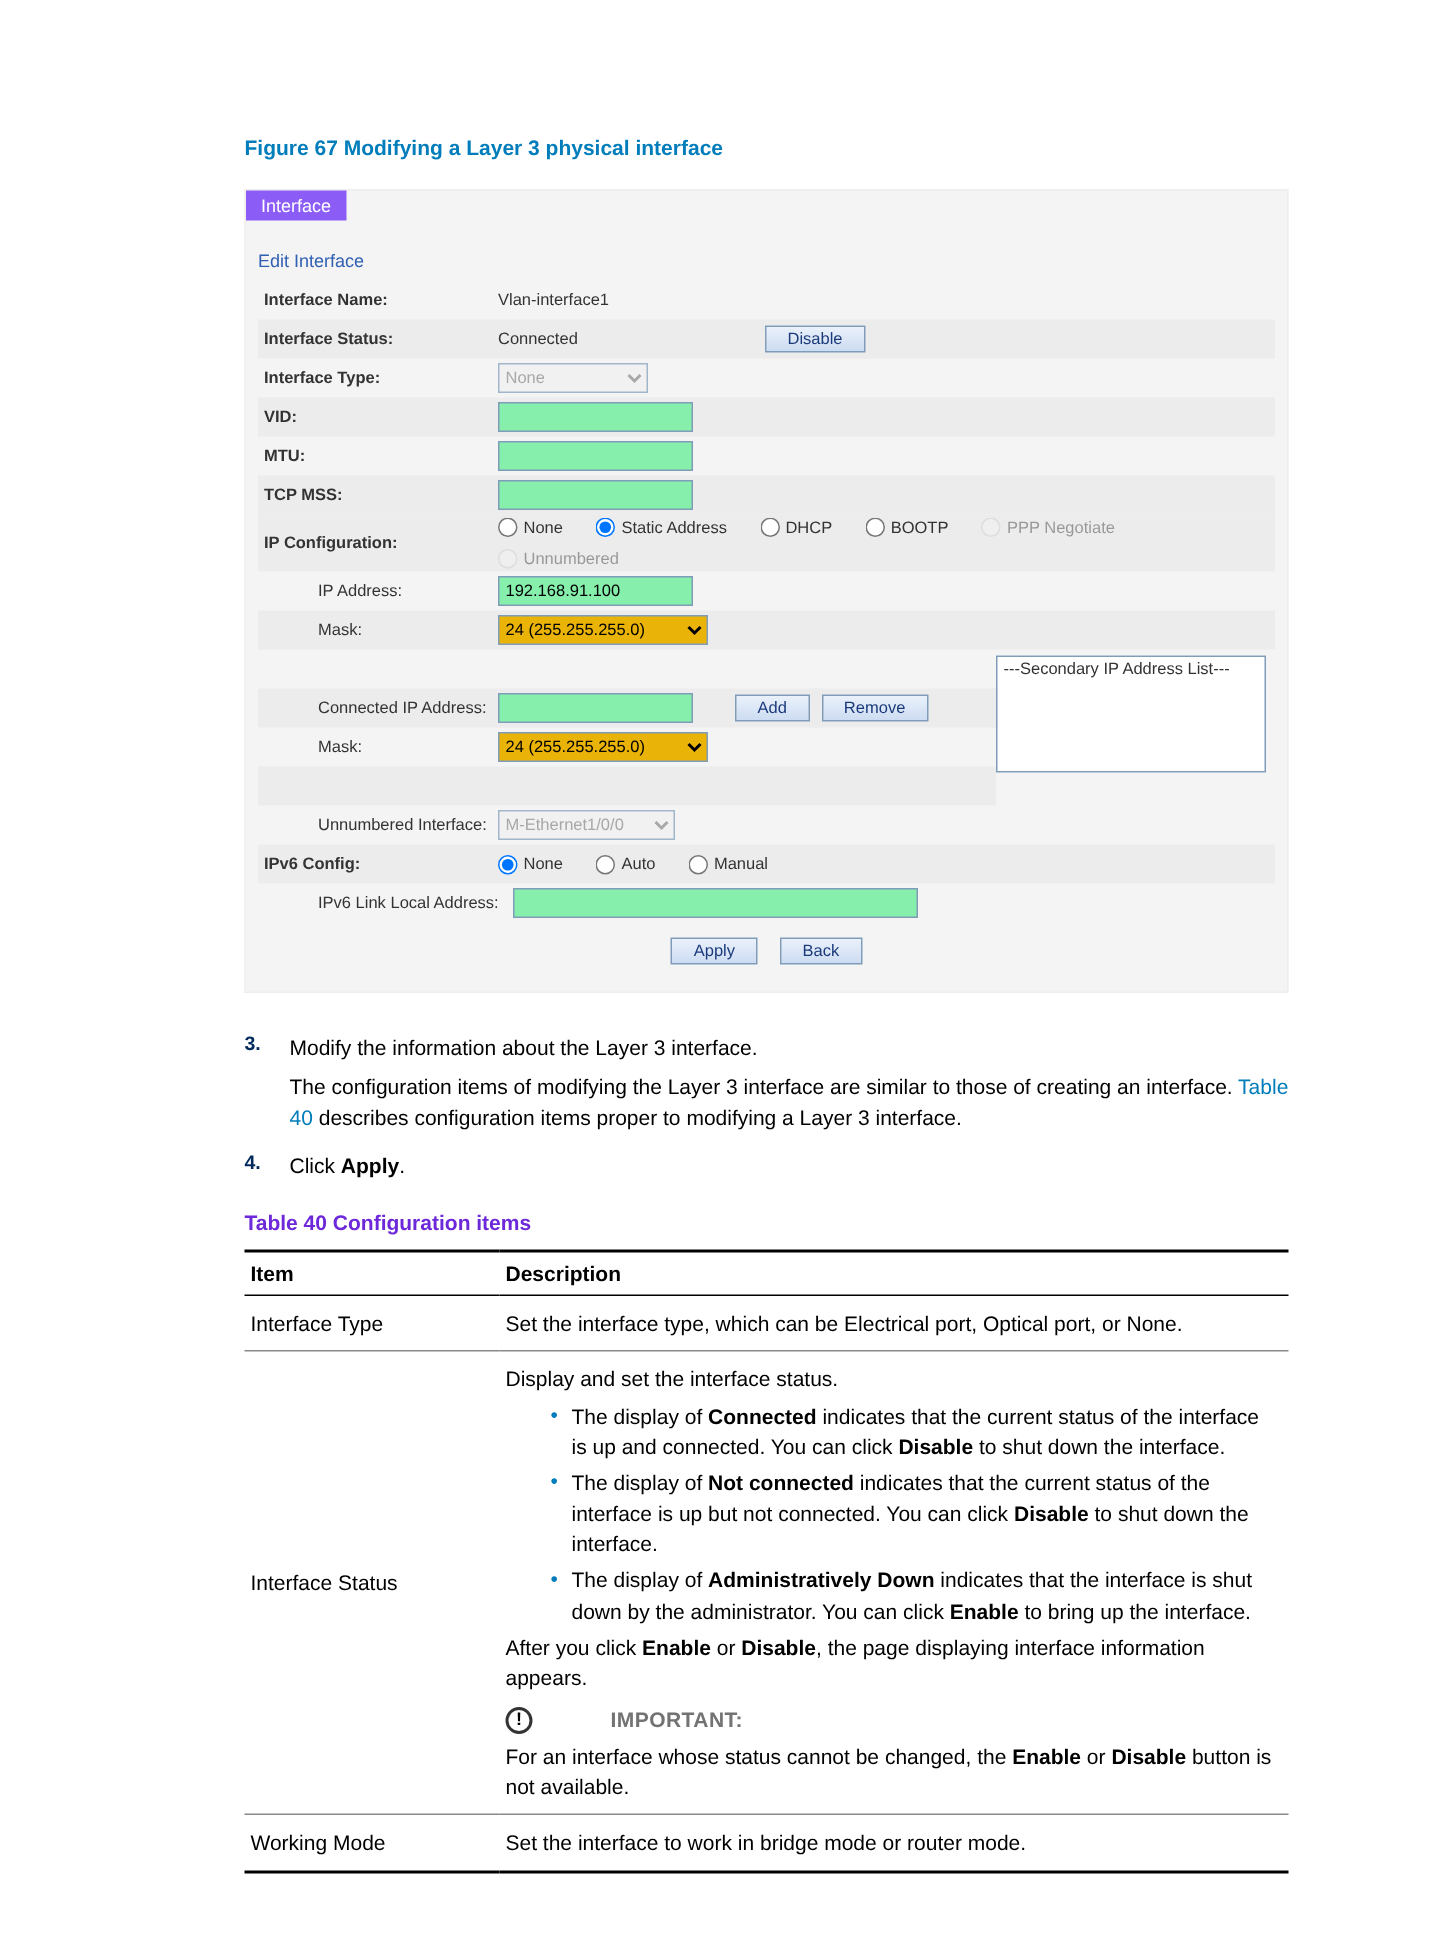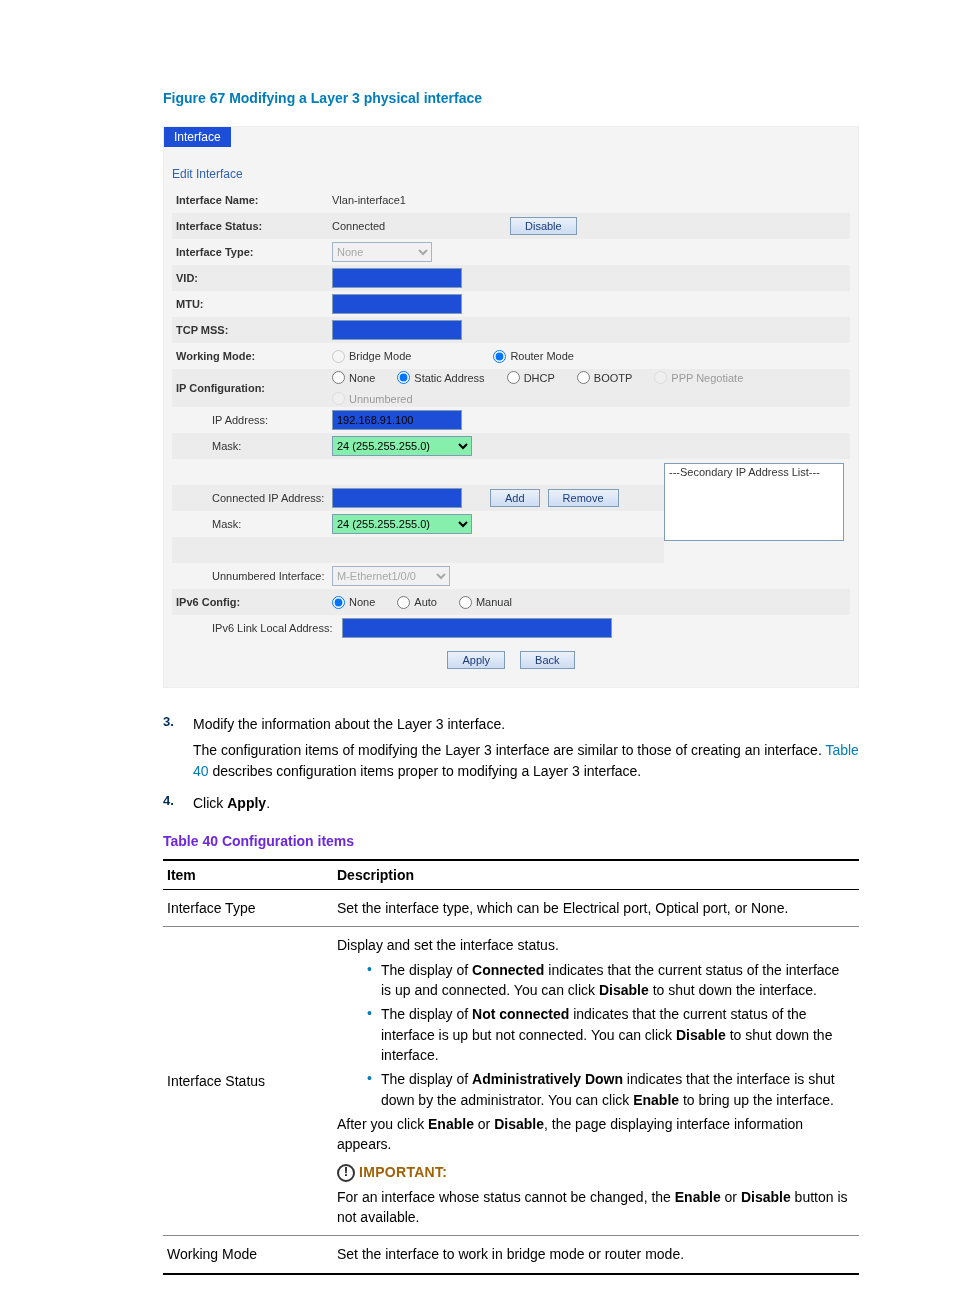--- a/index.html
+++ b/index.html
@@ -20,21 +20,21 @@
     margin-bottom: 20px;
   }
   
   .iface-pane {
     margin-left: 68px;
     border: 1px solid #eee;
     background: #f4f4f4;
   }
   .iface-title {
     display: inline-block;
-    background: #1d4ed8;
+    background: #8b5cf6;
     color: #fff;
     font-size: 12px;
     padding: 3px 10px;
   }
   .iface-inner { padding: 20px 8px 10px 8px; font-size: 11px; color:#333; font-family: Verdana, Arial, sans-serif; }
   .edit-head { color:#3060b3; font-size:12px; margin-bottom:6px; }
   .irow {
     display: flex;
     align-items: center;
     min-height: 26px;
@@ -44,28 +44,28 @@
   .ilabel { width: 160px; font-weight: bold; padding-left:4px;}
   .ilabel.sub { font-weight: normal; padding-left: 40px; }
   .ivalue { flex:1; display:flex; align-items:center; gap:8px; flex-wrap:wrap; }
   .ivalue input[type=text] {
     width: 130px;
     height: 20px;
     border: 1px solid #7f9db9;
     padding: 0 4px;
     font-size: 11px;
     font-family: Verdana, Arial, sans-serif;
-    background:#1d4ed8;
+    background:#86efac;
   }
   .ivalue select {
     height: 20px;
     border: 1px solid #7f9db9;
     font-size: 11px;
     font-family: Verdana, Arial, sans-serif;
-    background:#86efac;
+    background:#eab308;
   }
   .ivalue select:disabled { color:#888; background:#f0f0f0;}
   .btn {
     background: linear-gradient(#eaf1fb,#cddcf2);
     border: 1px solid #7f9db9;
     color: #1a3a7a;
     font-size: 11px;
     padding: 2px 14px;
     cursor: pointer;
   }
@@ -120,21 +120,21 @@
   ul.dotlist li { position:relative; padding-left:14px; margin:4px 12px;}
   ul.dotlist li::before {
     content:"•"; color:#007dba; position:absolute; left:0; top:0; font-size:14px; line-height:1.4;
   }
   .important-line { margin:8px 0 4px 0; display:flex; align-items:center; gap:4px;}
   .important-icon {
     display:inline-flex; align-items:center; justify-content:center;
     width:18px; height:18px; border:2px solid #333; border-radius:50%;
     font-weight:bold; font-size:12px;
   }
-  .important-text { color:#a16207; font-weight:bold; letter-spacing:0.3px;}
+  .important-text { color:#737373; font-weight:bold; letter-spacing:0.3px;margin-left:48px;}
 </style>
 </head>
 <body>
 
 <div class="fig-caption">Figure 67 Modifying a Layer 3 physical interface</div>
 
 <div class="iface-pane">
   <div class="iface-title">Interface</div>
   <div class="iface-inner">
     <div class="edit-head">Edit Interface</div>
@@ -177,33 +177,20 @@
         </div>
     </div>
 
     <div class="irow alt">
       <div class="ilabel">TCP MSS:</div>
       <div class="ivalue">
           <input type="text" style="">
         </div>
     </div>
 
-    <div class="irow">
-      <div class="ilabel">Working Mode:</div>
-      <div class="ivalue">
-        <label class="radio-label">
-            <input type="radio" disabled="" style=""> 
-            <span>Bridge Mode</span>
-          </label>
-        <label class="radio-label" style="margin-left:60px">
-            <input type="radio" checked="" style=""> 
-            <span>Router Mode</span>
-          </label>
-      </div>
-    </div>
 
     <div class="irow alt">
       <div class="ilabel">IP Configuration:</div>
       <div class="ivalue">
         <label class="radio-label">
             <input type="radio" style=""> 
             <span>None</span>
           </label>
         <label class="radio-label">
             <input type="radio" checked="" style=""> 

